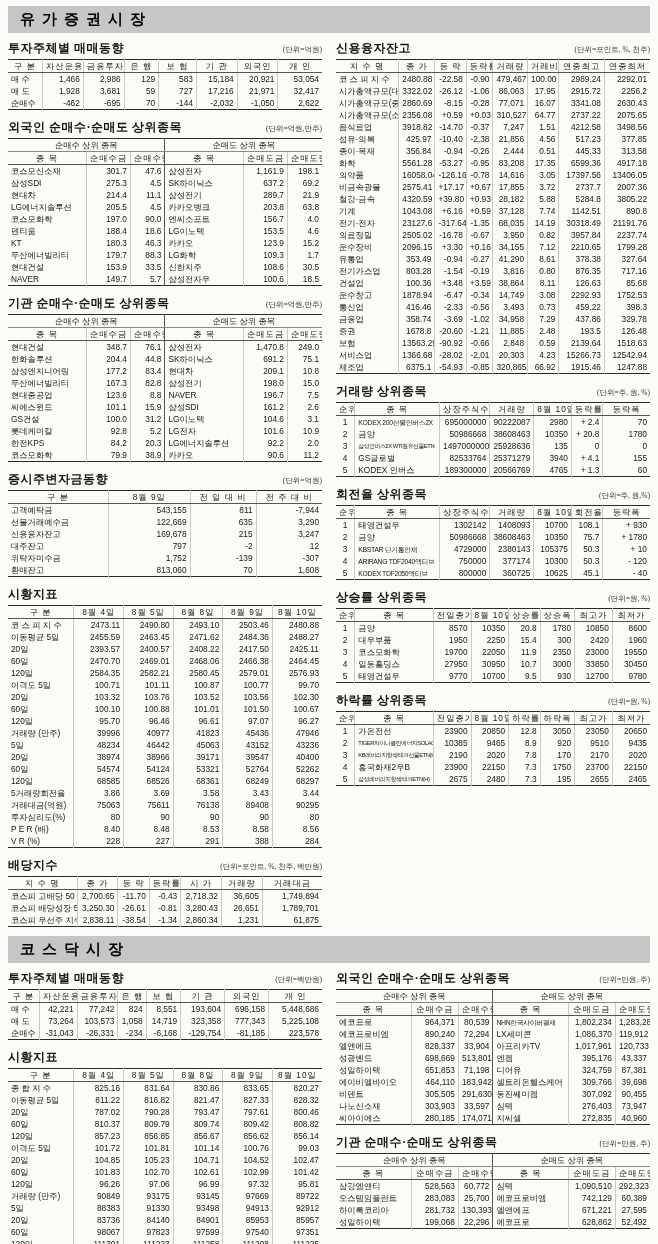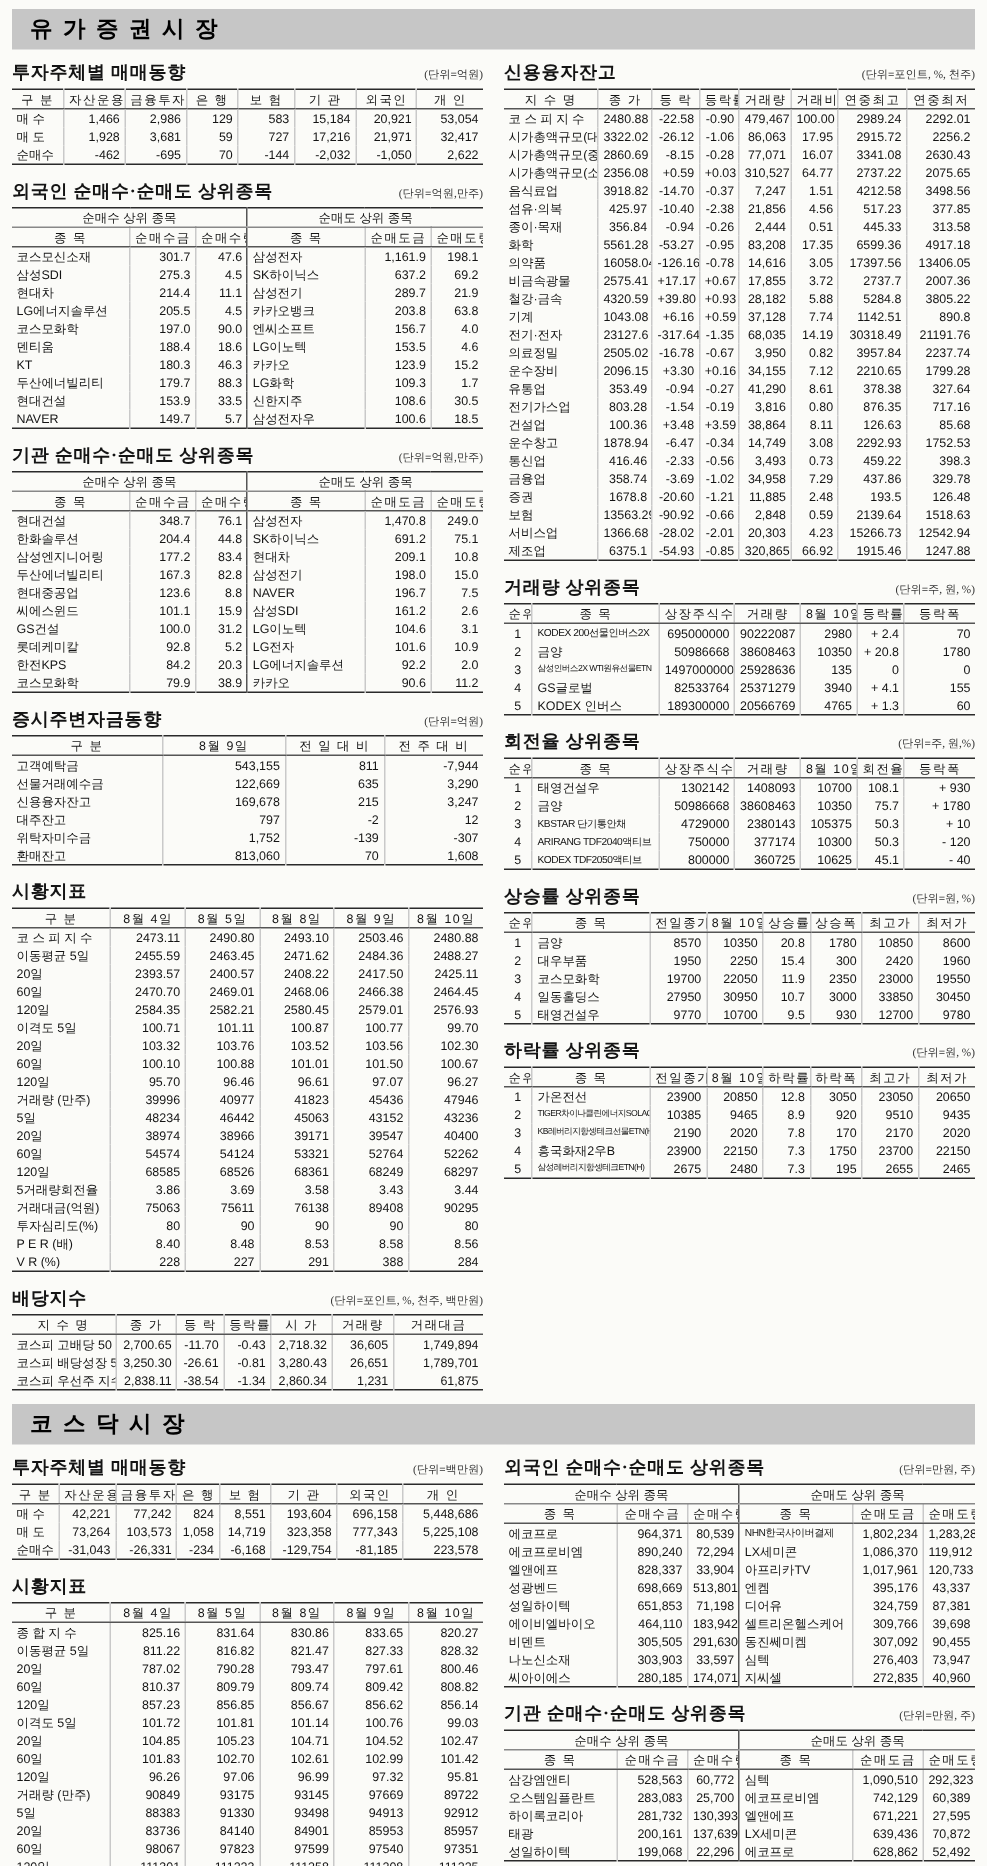--- a/index.html
+++ b/index.html
@@ -1566,28 +1566,20 @@
                 </tr>
                 <tr>
                   <td class="l">하이록코리아</td>
                   <td class="r">281,732</td>
                   <td class="r">130,393</td>
                   <td class="l hd">엘앤에프</td>
                   <td class="r">671,221</td>
                   <td class="r">27,595</td>
                 </tr>
                 <tr>
-                  <td class="l">태광</td>
-                  <td class="r">200,161</td>
-                  <td class="r">137,639</td>
-                  <td class="l hd">LX세미콘</td>
-                  <td class="r">639,436</td>
-                  <td class="r">70,872</td>
-                </tr>
-                <tr>
                   <td class="l">성일하이텍</td>
                   <td class="r">199,068</td>
                   <td class="r">22,296</td>
                   <td class="l hd">에코프로</td>
                   <td class="r">628,862</td>
                   <td class="r">52,492</td>
                 </tr>
               </tbody>
             </table>
         </div>

